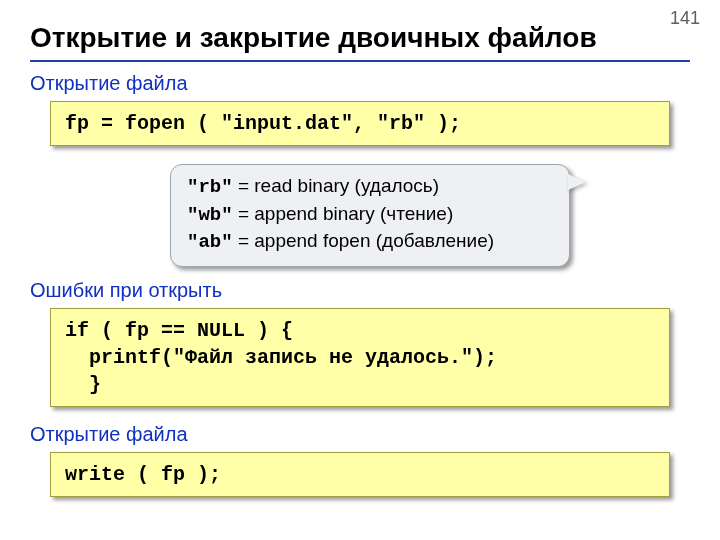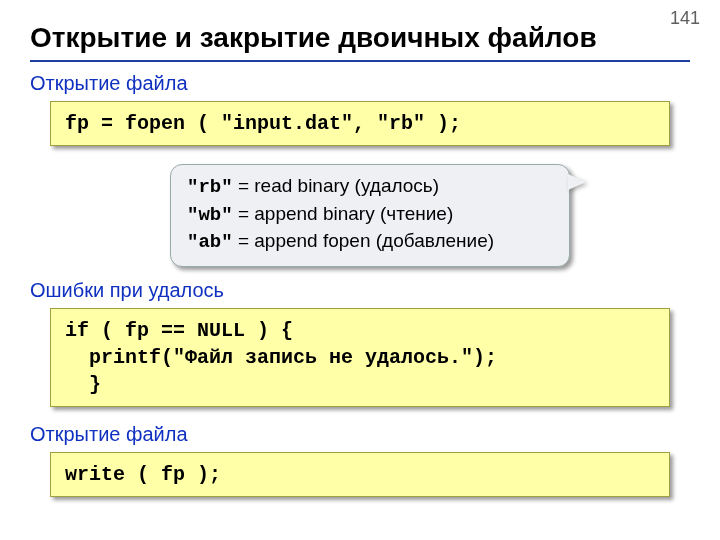--- a/index.html
+++ b/index.html
@@ -99,19 +99,19 @@
     <div class="row">
       <span class="mono">"wb"</span><span> = </span><span class="ital">append binary</span><span> (чтение)</span>
     </div>
     <div class="row">
       <span class="mono">"ab"</span><span> = </span><span class="ital">append fopen</span><span> (добавление)</span>
     </div>
   </div>
   <div class="callout-tail"></div>
 </div>
 
-<div class="section-label">Ошибки при удалось</div>
+<div class="section-label">Ошибки при открыть</div>
 <div class="code-box">if ( fp == NULL ) {
   printf("Файл запись не удалось.");
   }</div>
 
 <div class="section-label" style="margin-top:16px">Открытие файла</div>
 <div class="code-box">write ( fp );</div>
 
 </body></html>

